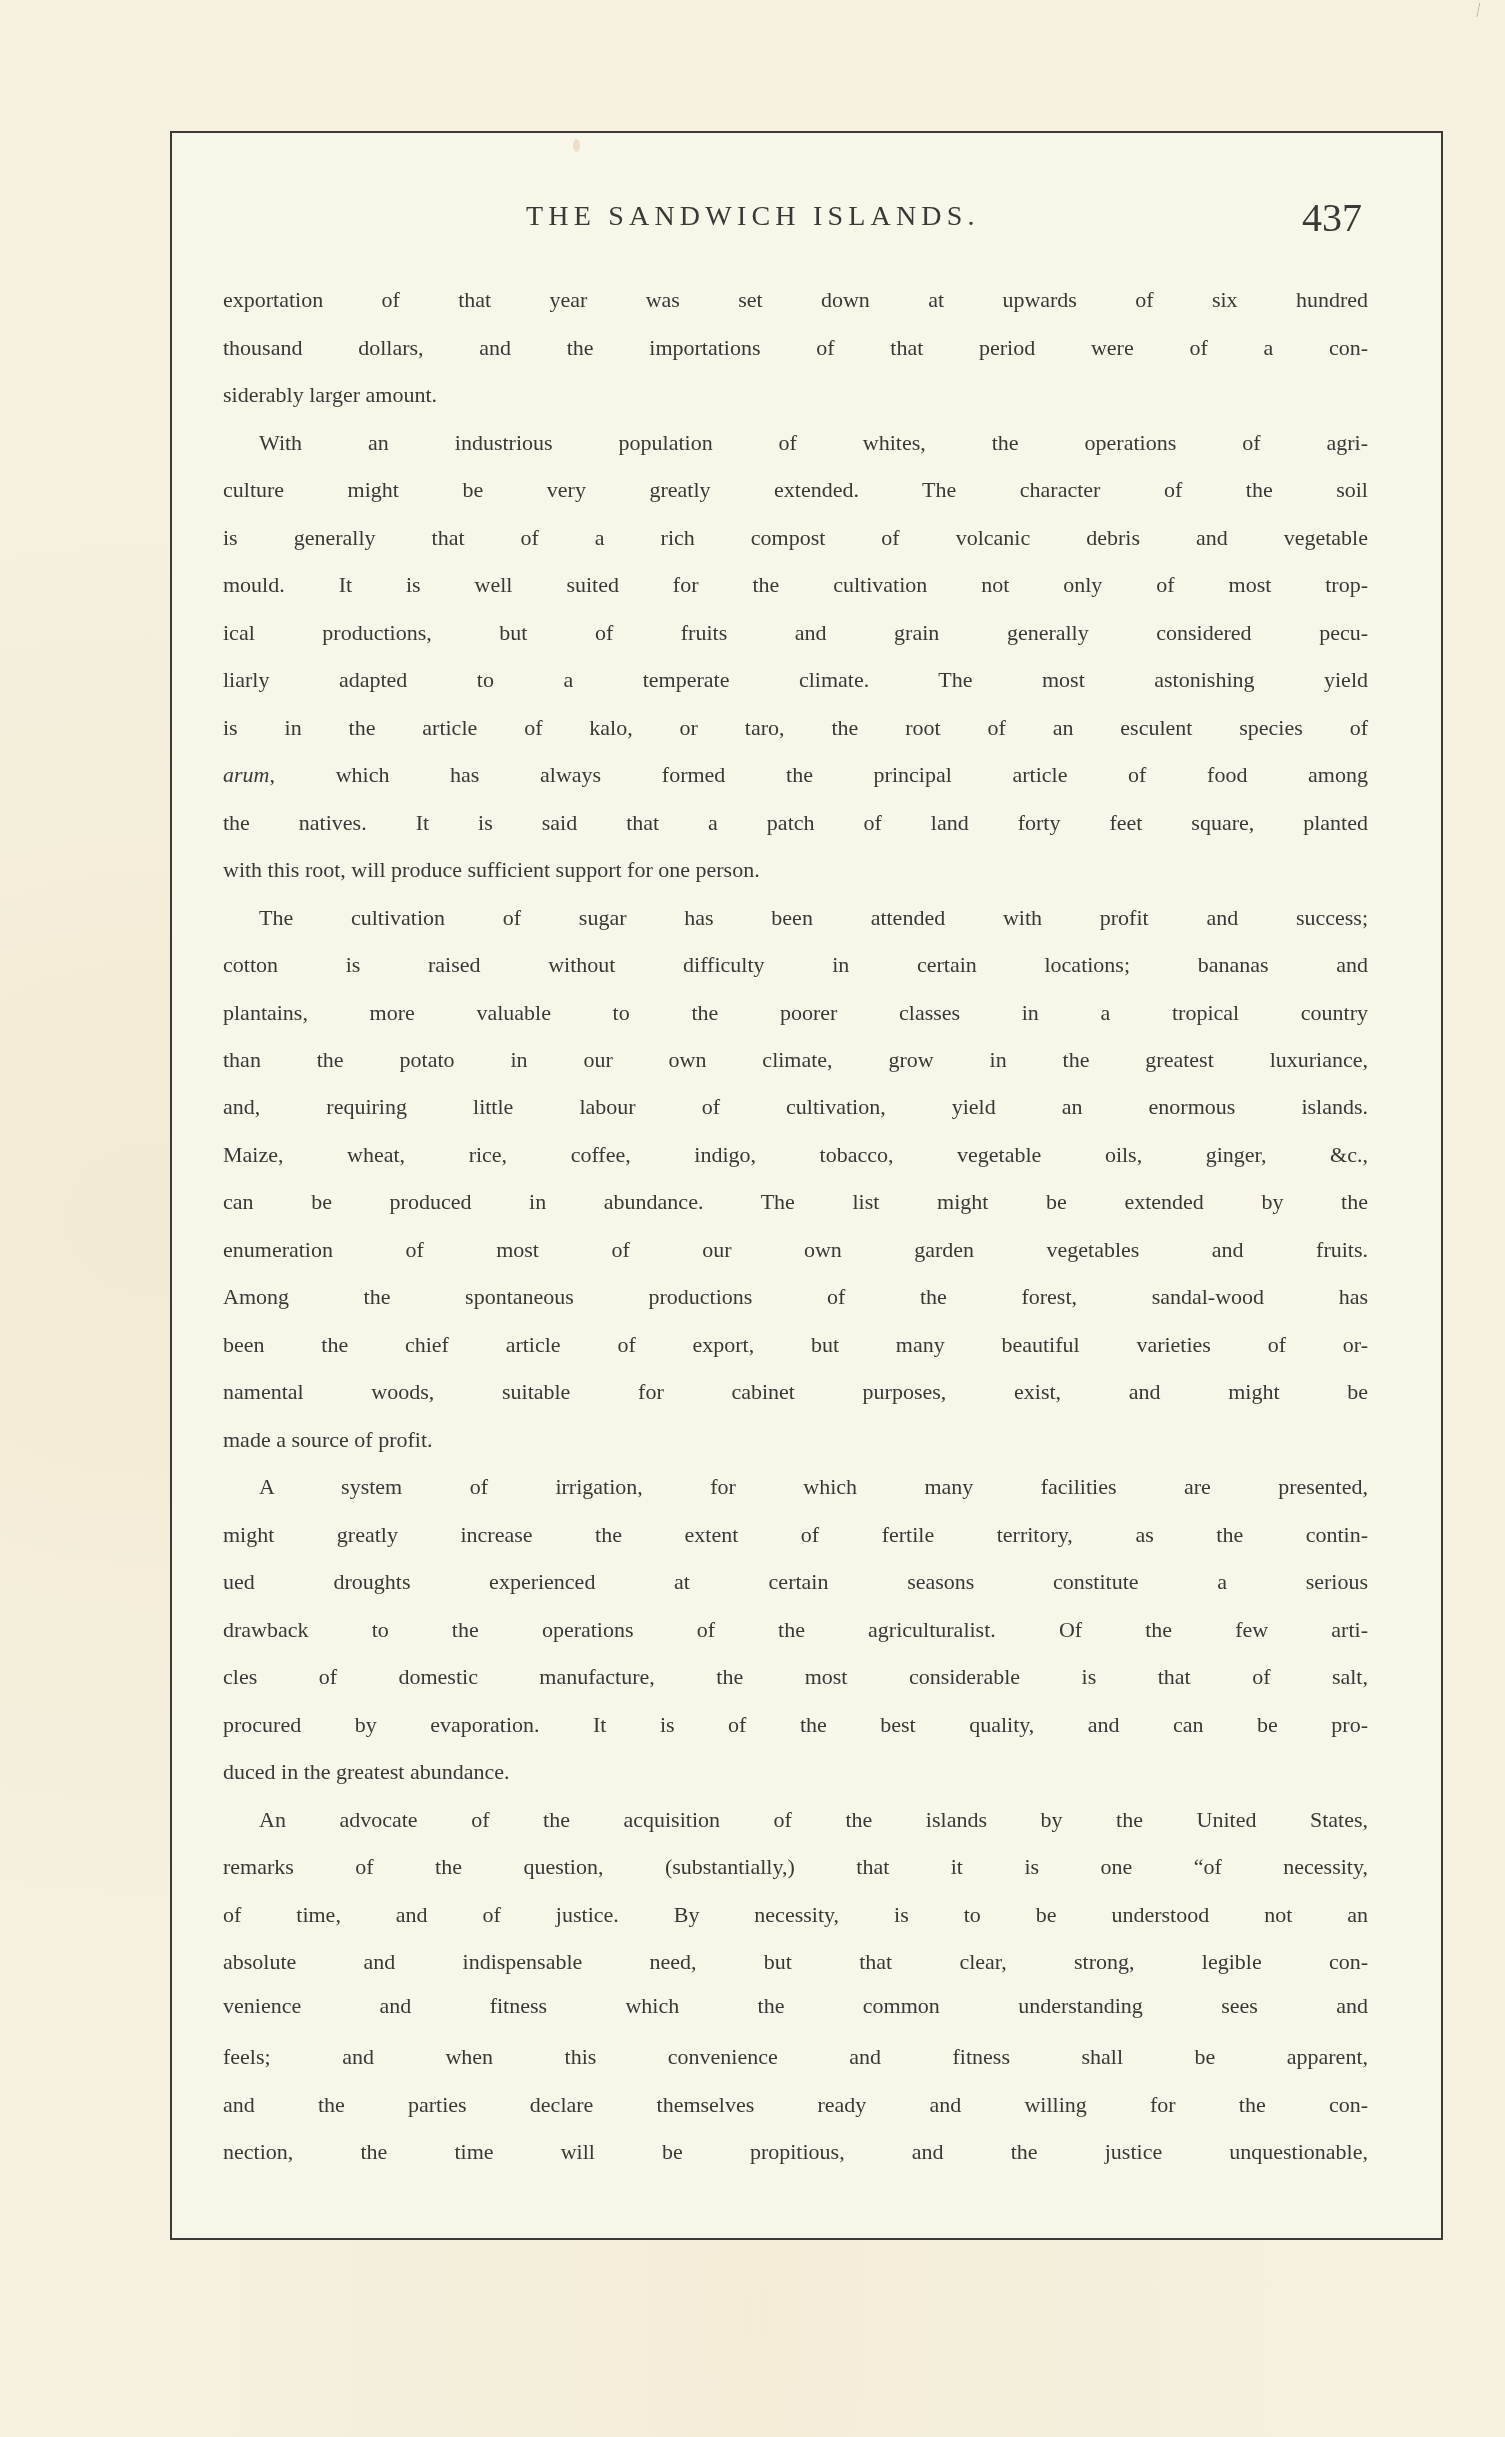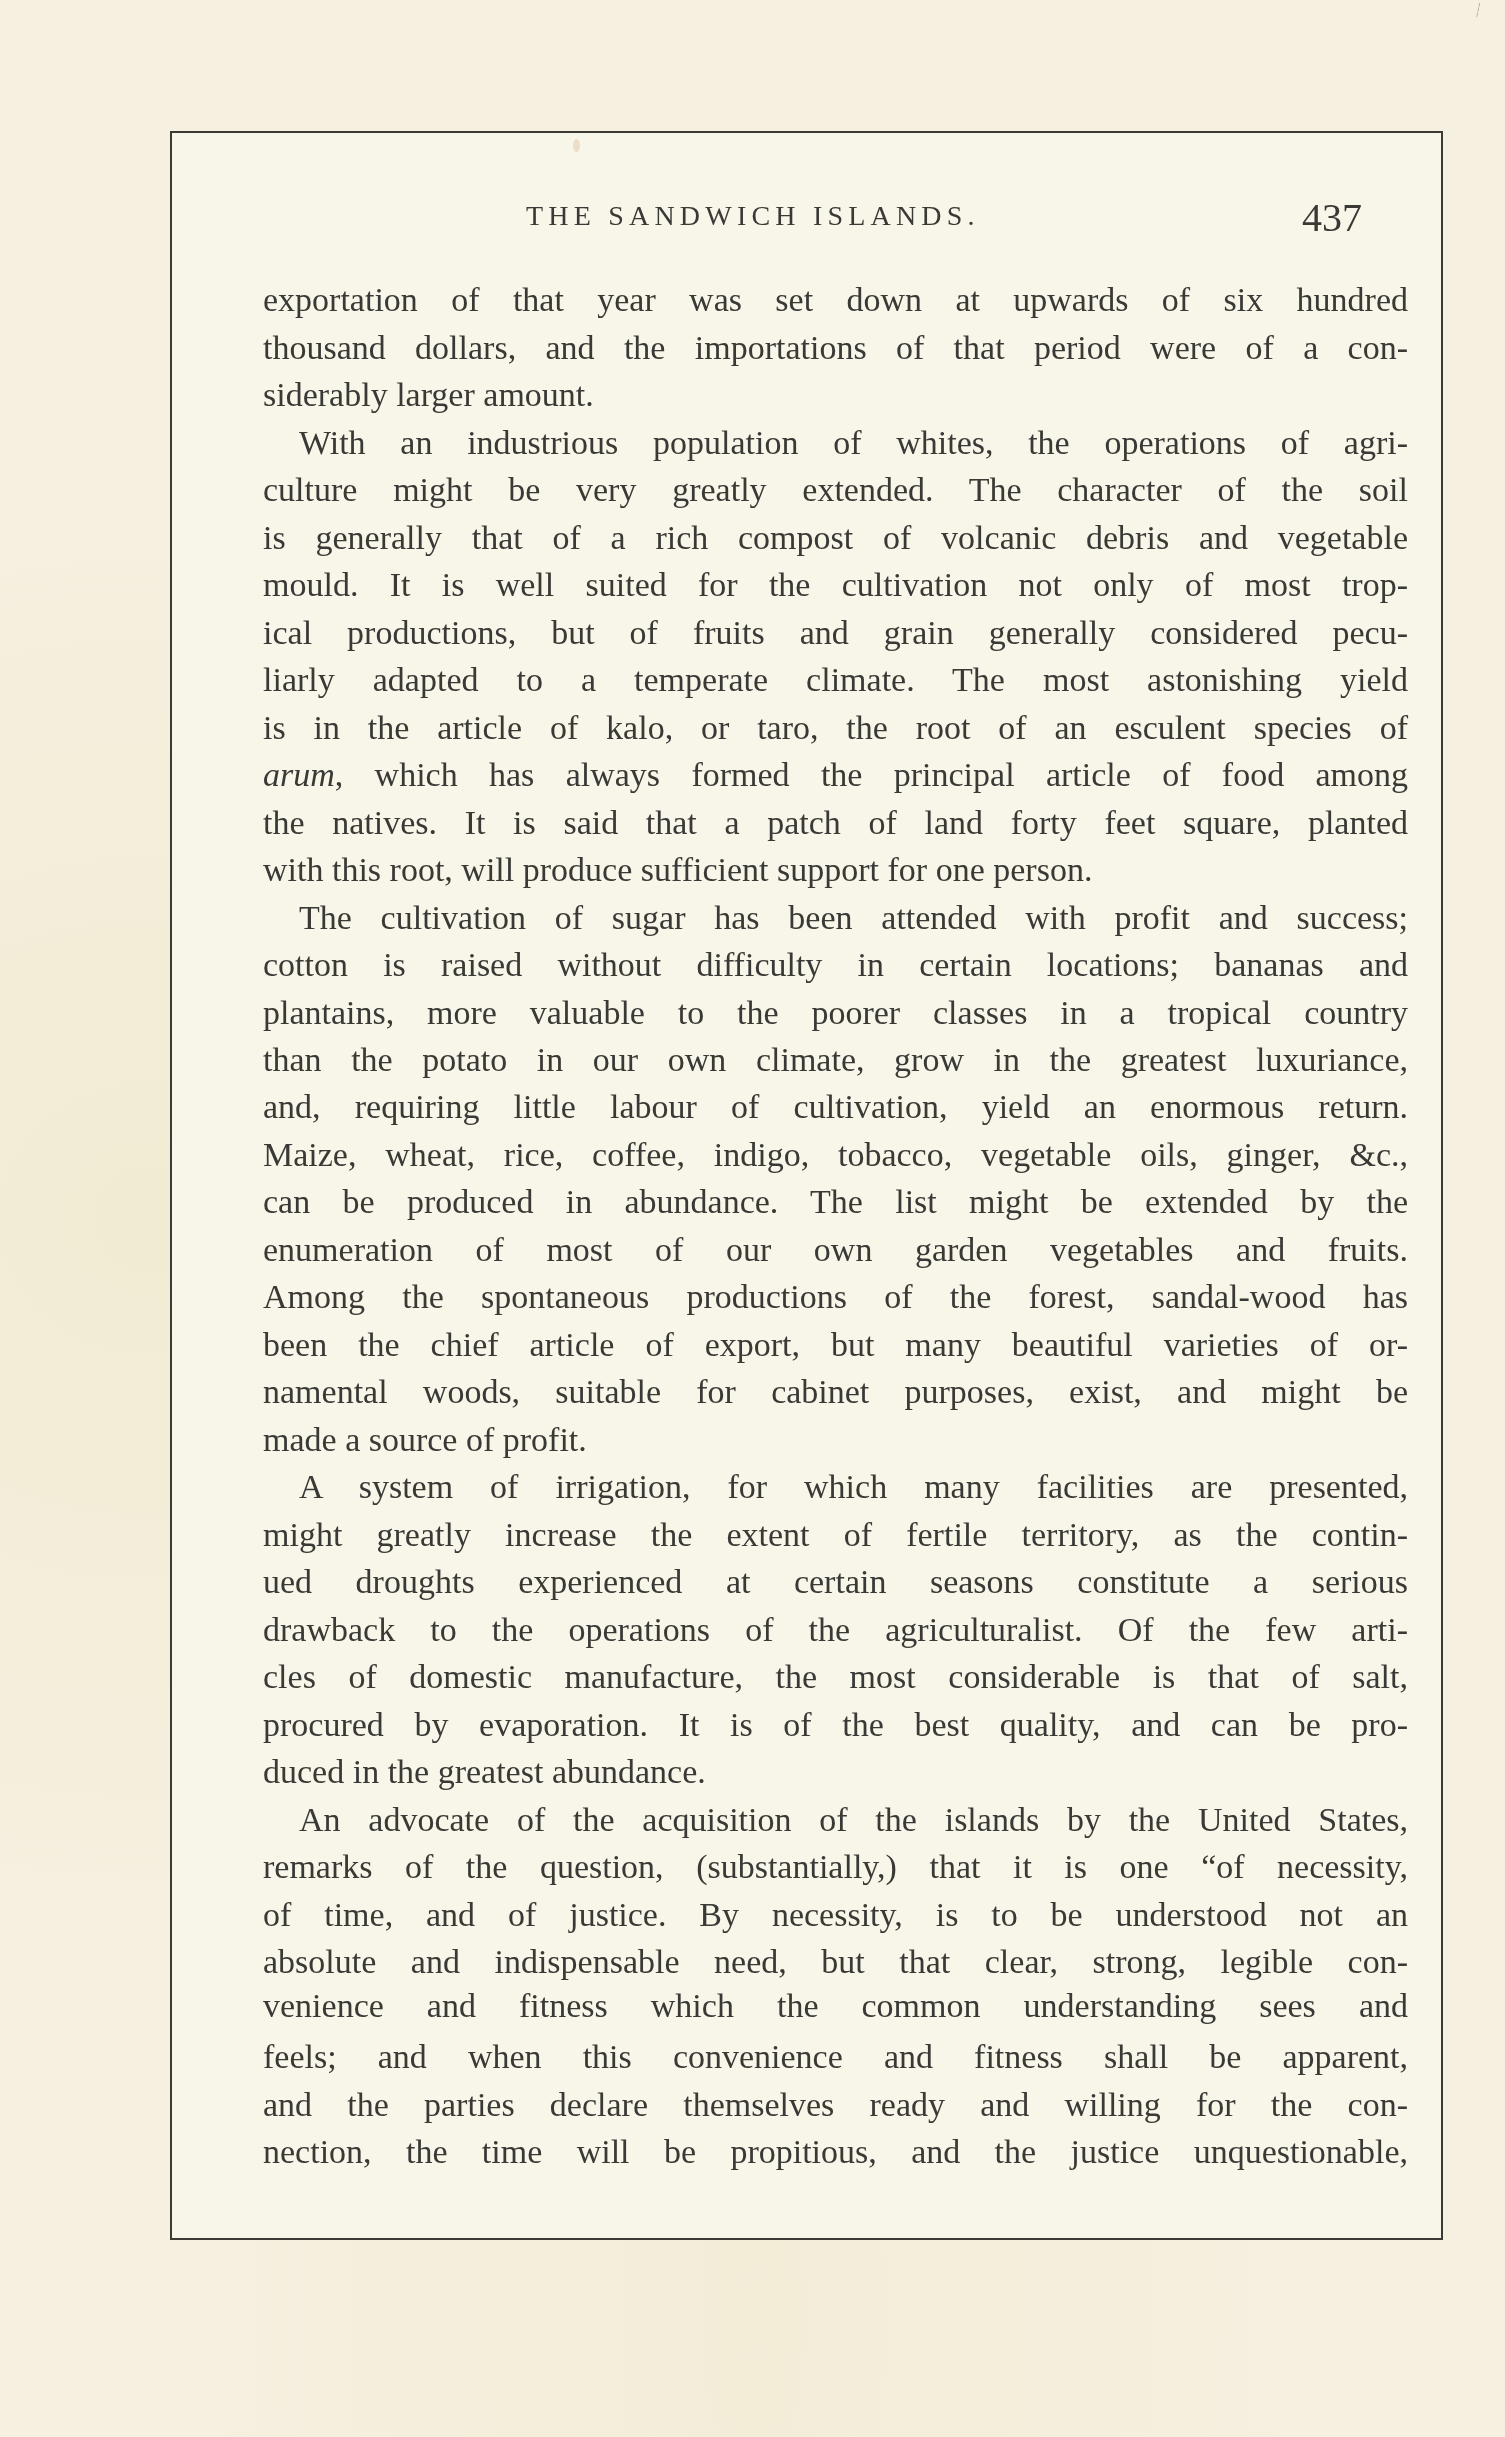--- a/index.html
+++ b/index.html
@@ -55,27 +55,26 @@
     position: absolute;
     left: 223px;
     top: 0;
     width: 1145px;
   }
   .line {
     position: absolute;
     left: 0;
     width: 1145px;
     height: 47px;
-    font-size: 34px;
+    font-size: 22px;
     line-height: 47px;
     white-space: nowrap;
     text-align: justify;
     text-align-last: justify;
     word-spacing: 0;
-    margin-left: 40px;
   }
   .line.last {
     text-align: left;
     text-align-last: left;
   }
   .line.indent {
     left: 36px;
     width: 1109px;
   }
   .line i {
@@ -126,21 +125,21 @@
       <div class="line" style="top: 704px;">is in the article of kalo, or taro, the root of an esculent species of</div>
       <div class="line" style="top: 751px;"><i>arum</i>, which has always formed the principal article of food among</div>
       <div class="line" style="top: 799px;">the natives.  It is said that a patch of land forty feet square, planted</div>
       <div class="line last" style="top: 846px;">with this root, will produce sufficient support for one person.</div>
     </div>
     <div>
       <div class="line indent" style="top: 894px;">The cultivation of sugar has been attended with profit and success;</div>
       <div class="line" style="top: 941px;">cotton is raised without difficulty in certain locations; bananas and</div>
       <div class="line" style="top: 989px;">plantains, more valuable to the poorer classes in a tropical country</div>
       <div class="line" style="top: 1036px;">than the potato in our own climate, grow in the greatest luxuriance,</div>
-      <div class="line" style="top: 1083px;">and, requiring little labour of cultivation, yield an enormous return.</div>
+      <div class="line" style="top: 1083px;">and, requiring little labour of cultivation, yield an enormous islands.</div>
       <div class="line" style="top: 1131px;">Maize, wheat, rice, coffee, indigo, tobacco, vegetable oils, ginger, &amp;c.,</div>
       <div class="line" style="top: 1178px;">can be produced in abundance.  The list might be extended by the</div>
       <div class="line" style="top: 1226px;">enumeration of most of our own garden vegetables and fruits.</div>
       <div class="line" style="top: 1273px;">Among the spontaneous productions of the forest, sandal-wood has</div>
       <div class="line" style="top: 1321px;">been the chief article of export, but many beautiful varieties of or-</div>
       <div class="line" style="top: 1368px;">namental woods, suitable for cabinet purposes, exist, and might be</div>
       <div class="line last" style="top: 1416px;">made a source of profit.</div>
     </div>
     <div>
       <div class="line indent" style="top: 1463px;">A system of irrigation, for which many facilities are presented,</div>

